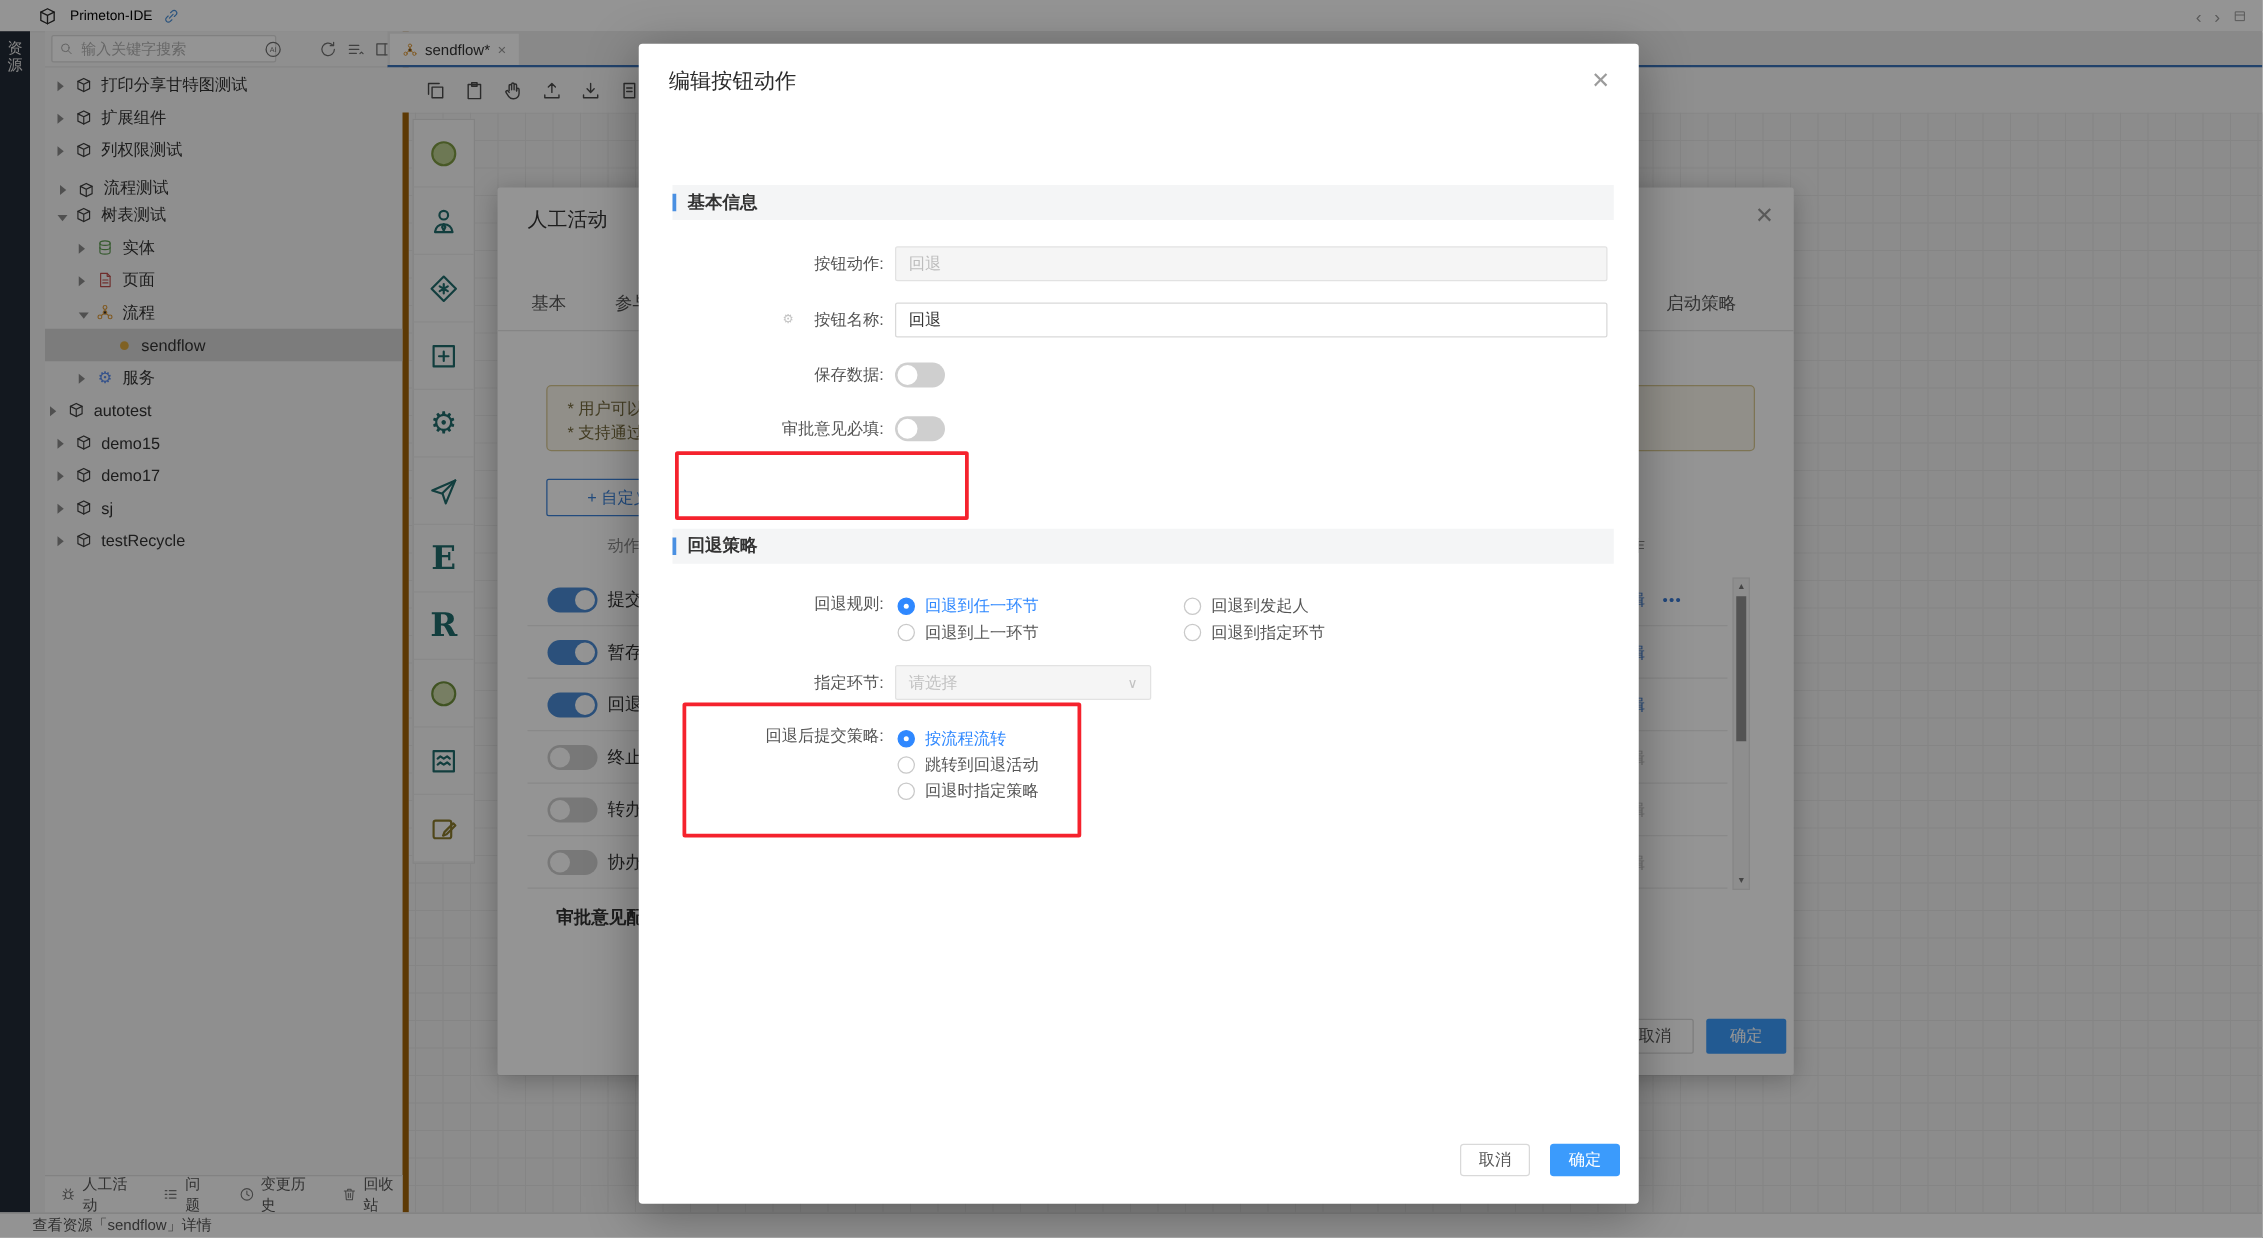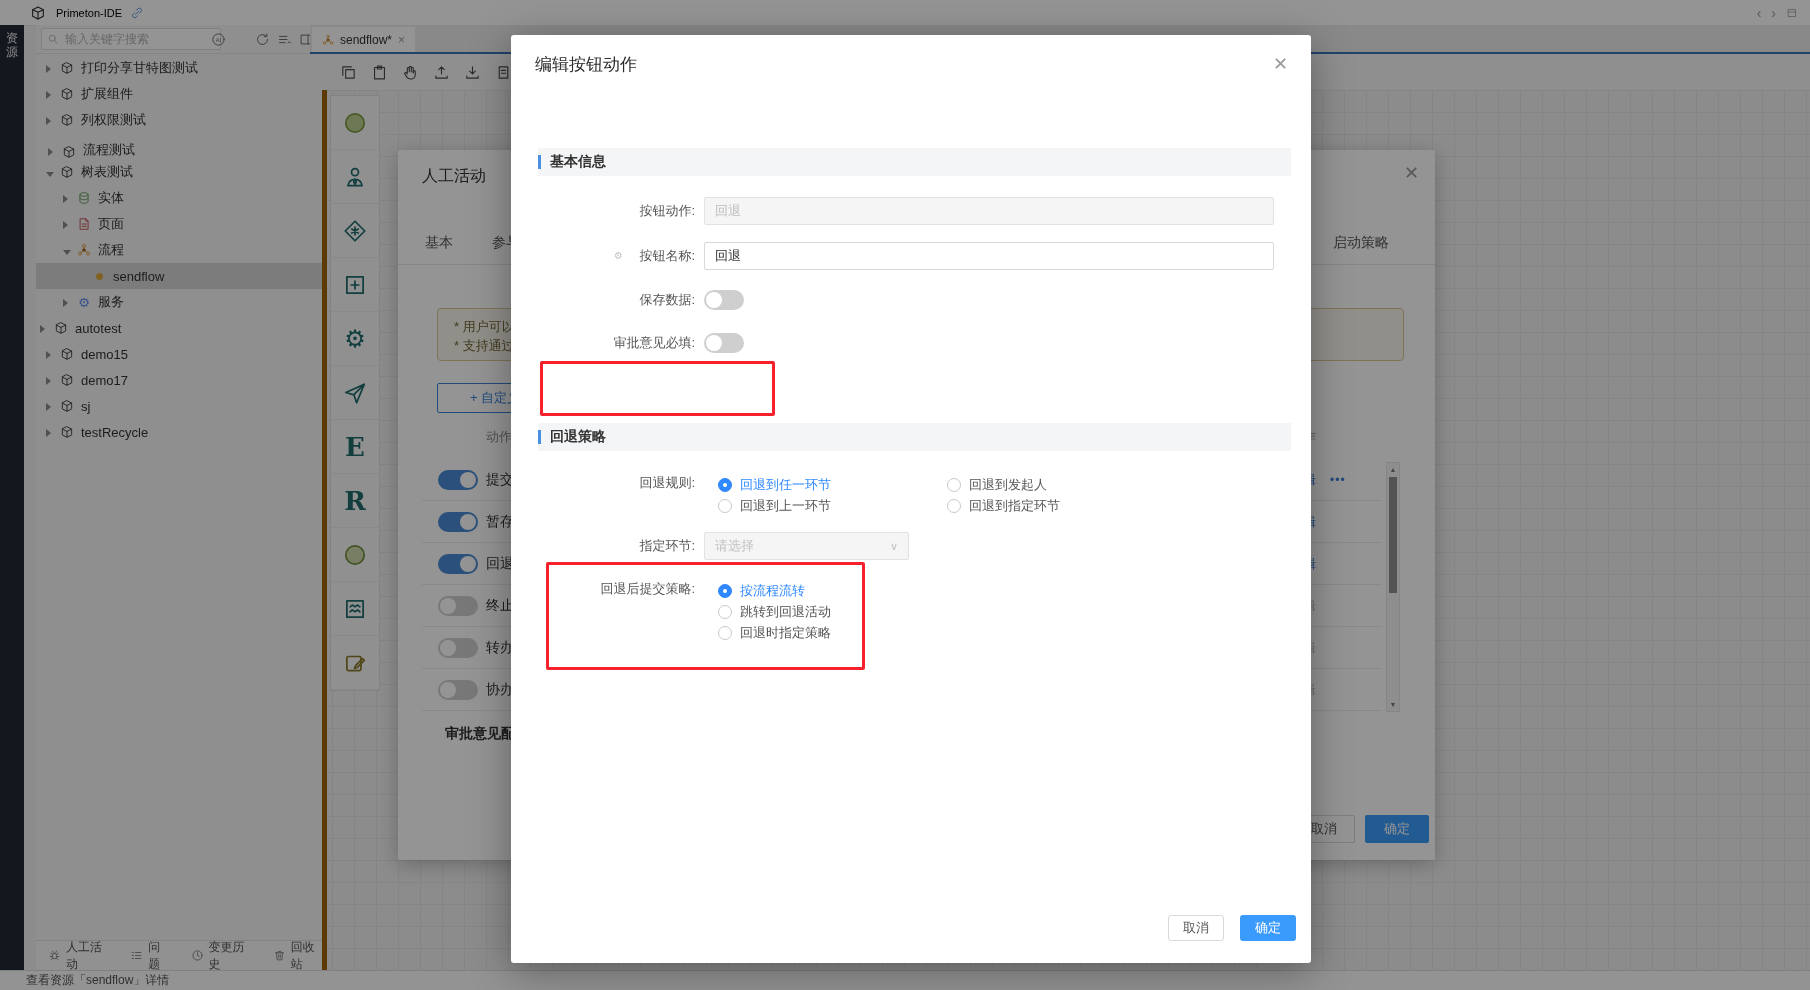--- a/index.html
+++ b/index.html
@@ -127,21 +127,21 @@
 
   
   .overlay{position:absolute;left:0;top:0;width:1810px;height:990px;background:rgba(0,0,0,.42);z-index:10;}
   .modal{position:absolute;left:511px;top:35px;width:800px;height:928px;background:#fff;border-radius:3px;
          box-shadow:0 8px 40px rgba(0,0,0,.35);z-index:20;}
   .m-title{position:absolute;left:24px;top:18px;font-size:17px;color:#2b2b2b;}
   .m-close{position:absolute;left:762px;top:20px;font-size:18px;color:#9b9b9b;cursor:pointer;line-height:1;}
   .secbar{position:absolute;left:27px;width:753px;height:28px;background:#f4f5f6;display:flex;align-items:center;}
   .secbar .bluebar{width:3px;height:14px;background:#4a90e2;margin-right:9px;}
   .secbar .sectxt{font-size:14px;font-weight:bold;color:#333;}
-  .frow{position:absolute;left:4px;width:764px;height:28px;}
+  .frow{position:absolute;left:16px;width:764px;height:28px;}
   .flabel{position:absolute;left:0;top:0;width:180px;height:28px;line-height:28px;text-align:right;
           font-size:13px;color:#555;white-space:nowrap;}
   .fctrl{position:absolute;left:189px;top:0;}
   .gearmini{position:absolute;left:96px;top:6px;width:15px;height:15px;border-radius:50%;
             color:#c4c4c4;font-size:10px;line-height:15px;text-align:center;}
   .ropt{position:absolute;display:flex;align-items:center;gap:8px;font-size:13px;color:#555;white-space:nowrap;}
   .ropt.selected{color:#2f88ff;}
   .m-cancel{position:absolute;left:657px;top:880px;width:56px;height:26px;background:#fff;
             border:1px solid #d9d9d9;border-radius:3px;font-size:13px;color:#555;cursor:pointer;}
   .m-ok{position:absolute;left:729px;top:880px;width:56px;height:26px;background:#3b9bfc;border:none;

